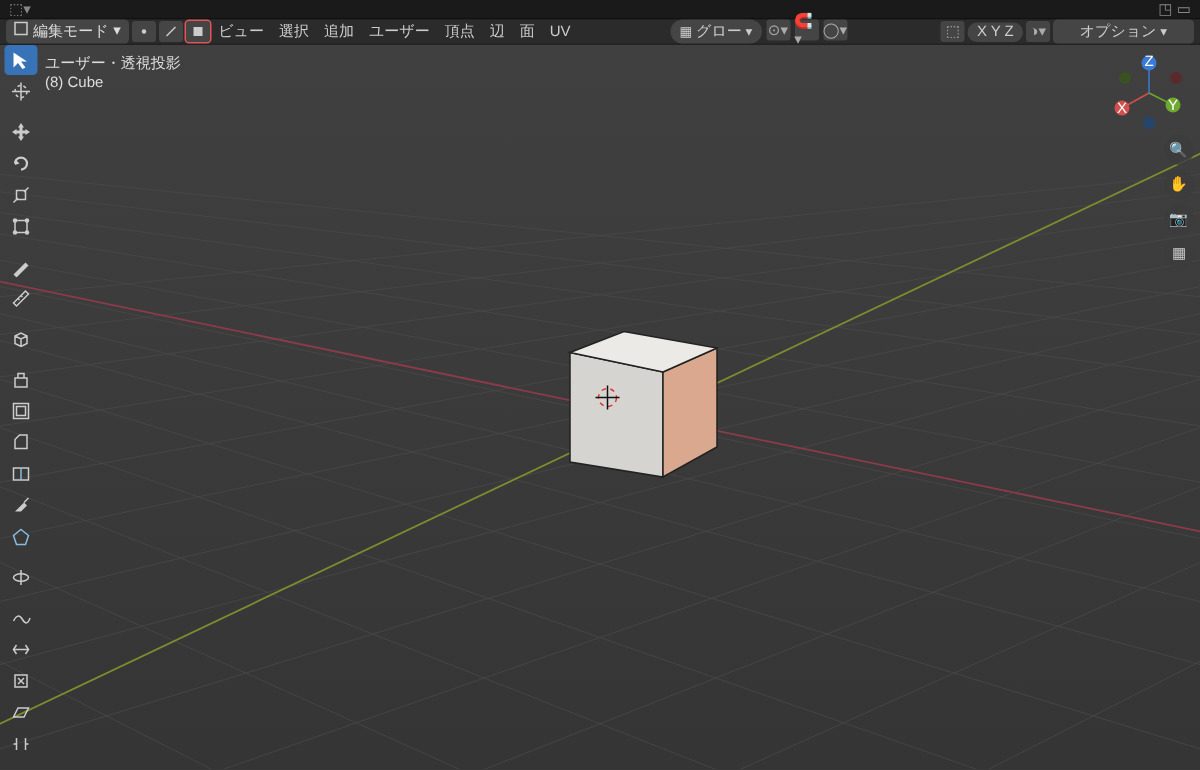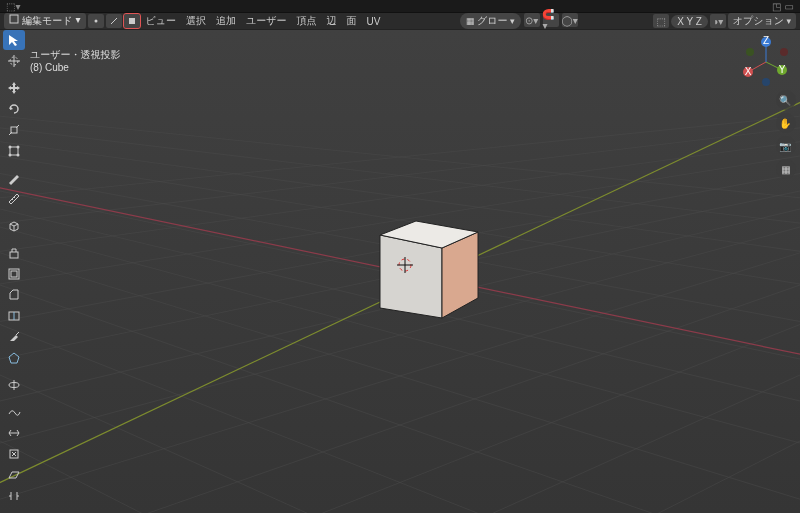--- a/index.html
+++ b/index.html
@@ -8,24 +8,24 @@
 .top-bar .icon{color:#888;cursor:pointer}
 .top-bar .right{margin-left:auto;display:flex;gap:3px}
 .header{height:17px;background:#2b2b2b;display:flex;align-items:center;padding:0 4px;gap:2px;border-bottom:1px solid #222}
 .header .sel{background:#454545;padding:1px 5px;border-radius:3px;font-size:9px;color:#ddd;display:flex;align-items:flex-start;gap:3px}
 .header .btn{width:16px;height:14px;background:#454545;border-radius:2px;display:flex;align-items:center;justify-content:center;color:#aaa;cursor:pointer}
 .header .btn.hl{outline:1px solid #e05555}
 .header .menu{padding:1px 4px;font-size:10px;color:#ccc;cursor:pointer}
 .header .center{margin-left:auto;margin-right:auto;display:flex;gap:3px;}
 .header .right{display:flex;gap:2px;align-items:center}
 .header .pill{background:#454545;padding:1px 6px;border-radius:8px;font-size:9px}
-.header .opt{background:#454545;padding:1px 5px;border-radius:3px;font-size:9px}
+.header .opt{background:#454545;padding:1px 18px;border-radius:3px;font-size:9px}
 .viewport{position:absolute;top:30px;left:0;right:0;bottom:0;background:#3a3a3a;overflow:hidden}
 .grid-svg{position:absolute;width:100%;height:100%}
-.overlay-label{position:absolute;top:18px;left:30px;font-size:10px;color:#ddd;line-height:13px}
+.overlay-label{position:absolute;top:6px;left:30px;font-size:10px;color:#ddd;line-height:13px}
 .toolbar-left{position:absolute;top:30px;left:3px;width:22px;display:flex;flex-direction:column;gap:1px;z-index:5}
 .toolbar-left .tb{width:22px;height:20px;background:transparent;border-radius:3px;display:flex;align-items:center;justify-content:center;color:#ccc;cursor:pointer}
 .toolbar-left .tb.act{background:#3873b8;color:#fff}
 .toolbar-left .sep{height:5px}
 .gizmo{position:absolute;top:6px;right:8px;width:52px;height:52px;z-index:5}
 .nav-right{position:absolute;top:60px;right:4px;display:flex;flex-direction:column;gap:3px;z-index:5}
 .nav-right .nb{width:20px;height:20px;background:rgba(60,60,60,.8);border-radius:10px;display:flex;align-items:center;justify-content:center;color:#ccc;cursor:pointer}
 svg{display:block}
 </style>
 </head>

